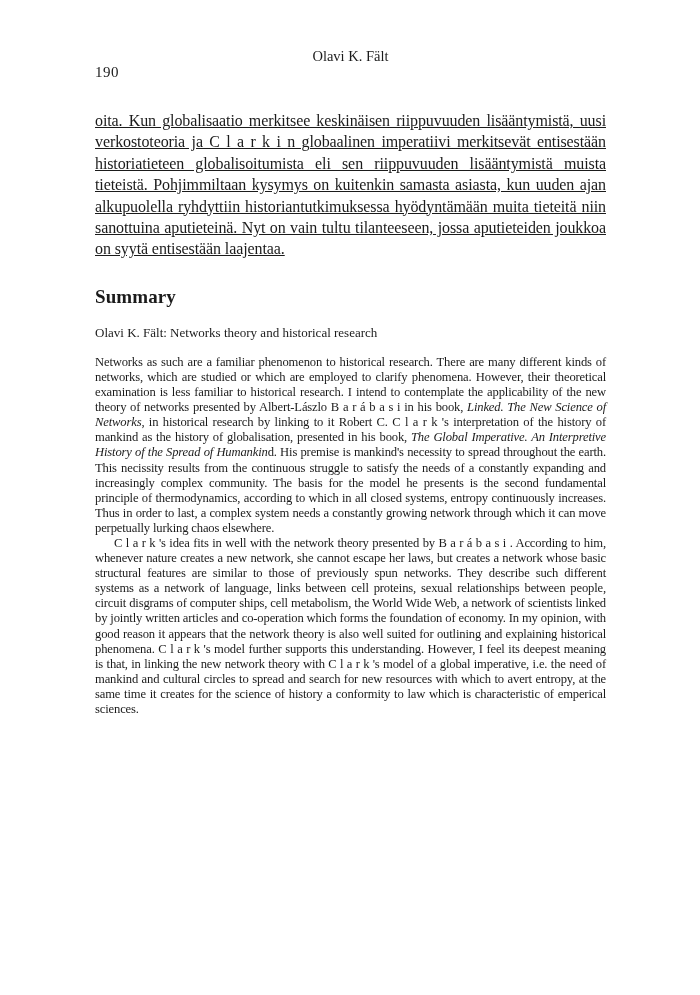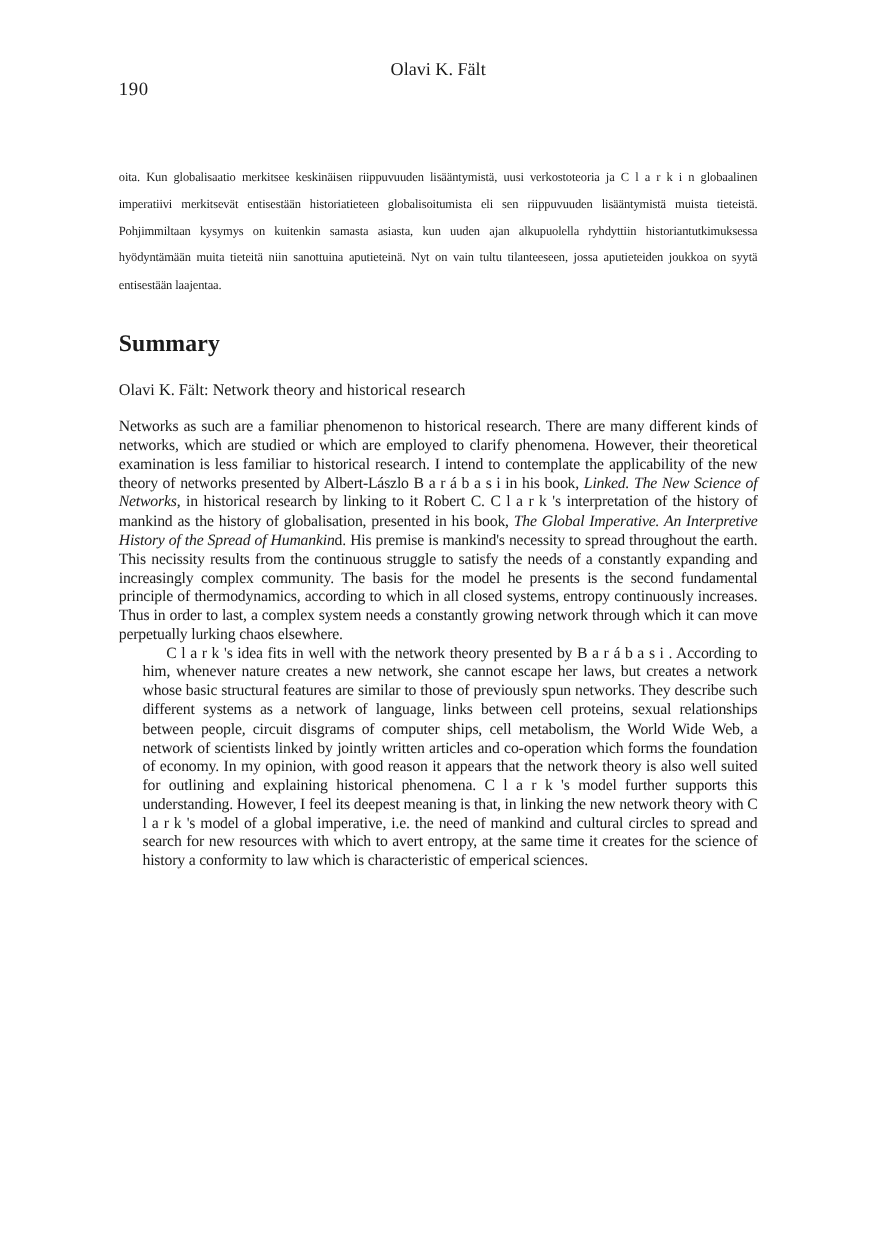--- a/index.html
+++ b/index.html
@@ -27,61 +27,62 @@
     position: absolute;
     left: 0; top: 16px;
     font-size: 15px;
     letter-spacing: 0.5px;
   }
   .running-header {
     text-align: center;
     font-size: 14.5px;
   }
   .continuation {
-    margin-top: 64px;
-    font-size: 10px;
+    margin-top: 42px;
+    font-size: 16px;
     line-height: 21.4px;
     text-align: justify;
     letter-spacing: -0.1px;
+    text-decoration: underline;
   }
   .summary-heading {
     margin-top: 26px;
     font-size: 19px;
     font-weight: bold;
     letter-spacing: 0.1px;
   }
   .summary-byline {
     margin-top: 17px;
     font-size: 13px;
   }
   .summary-body {
     margin-top: 14px;
     font-size: 12.6px;
     line-height: 15.1px;
     text-align: justify;
     letter-spacing: -0.15px;
   }
   .summary-body p { margin: 0; font-family: Liberation Serif, serif; }
-  .summary-body p.indented { text-indent: 19px; margin-left: 19px; }
+  .summary-body p.indented { text-indent: 19px; }
   em { font-style: italic; }
 </style>
 </head>
 <body>
 
 <div class="page">
 
   <div class="header-row">
     <span class="page-number">190</span>
     <div class="running-header">Olavi K. Fält</div>
   </div>
 
   <p class="continuation">oita. Kun globalisaatio merkitsee keskinäisen riippuvuuden lisääntymistä, uusi verkostoteoria ja C l a r k i n globaalinen imperatiivi merkitsevät entisestään historiatieteen globalisoitumista eli sen riippuvuuden lisääntymistä muista tieteistä. Pohjimmiltaan kysymys on kuitenkin samasta asiasta, kun uuden ajan alkupuolella ryhdyttiin historiantutkimuksessa hyödyntämään muita tieteitä niin sanottuina aputieteinä. Nyt on vain tultu tilanteeseen, jossa aputieteiden joukkoa on syytä entisestään laajentaa.</p>
 
   <div class="summary-heading">Summary</div>
 
-  <div class="summary-byline">Olavi K. Fält: Network theory and historical research</div>
+  <div class="summary-byline">Olavi K. Fält: Networks theory and historical research</div>
 
   <div class="summary-body">
     <p><span>Networks as such are a familiar phenomenon to historical research. There are many different kinds of networks, which are studied or which are employed to clarify phenomena. However, their theoretical examination is less familiar to historical research. I intend to contemplate the applicability of the new theory of networks presented by Albert-Lászlo B a r á b a s i  in his book, </span><em>Linked. The New Science of Networks</em><span>, in historical research by linking to it Robert C. C l a r k 's interpretation of the history of mankind as the history of globalisation, presented in his book, </span><em>The Global Imperative. An Interpretive History of the Spread of Humankin</em><span>d. His premise is mankind's necessity to spread throughout the earth. This necissity results from the continuous struggle to satisfy the needs of a constantly expanding and increasingly complex community. The basis for the model he presents is the second fundamental principle of thermodynamics, according to which in all closed systems, entropy continuously increases. Thus in order to last, a complex system needs a constantly growing network through which it can move perpetually lurking chaos elsewhere.</span></p>
     <p class="indented"><span>C l a r k 's idea fits in well with the network theory presented by B a r á b a s i . According to him, whenever nature creates a new network, she cannot escape her laws, but creates a network whose basic structural features are similar to those of previously spun networks. They describe such different systems as a network of language, links between cell proteins, sexual relationships between people, circuit disgrams of computer ships, cell metabolism, the World Wide Web, a network of scientists linked by jointly written articles and co-operation which forms the foundation of economy. In my opinion, with good reason it appears that the network theory is also well suited for outlining and explaining historical phenomena. C l a r k 's model further supports this understanding. However, I feel its deepest meaning is that, in linking the new network theory with C l a r k 's model of a global imperative, i.e. the need of mankind and cultural circles to spread and search for new resources with which to avert entropy, at the same time it creates for the science of history a conformity to law which is characteristic of emperical sciences.</span></p>
   </div>
 
 </div>
 
 </body></html>

